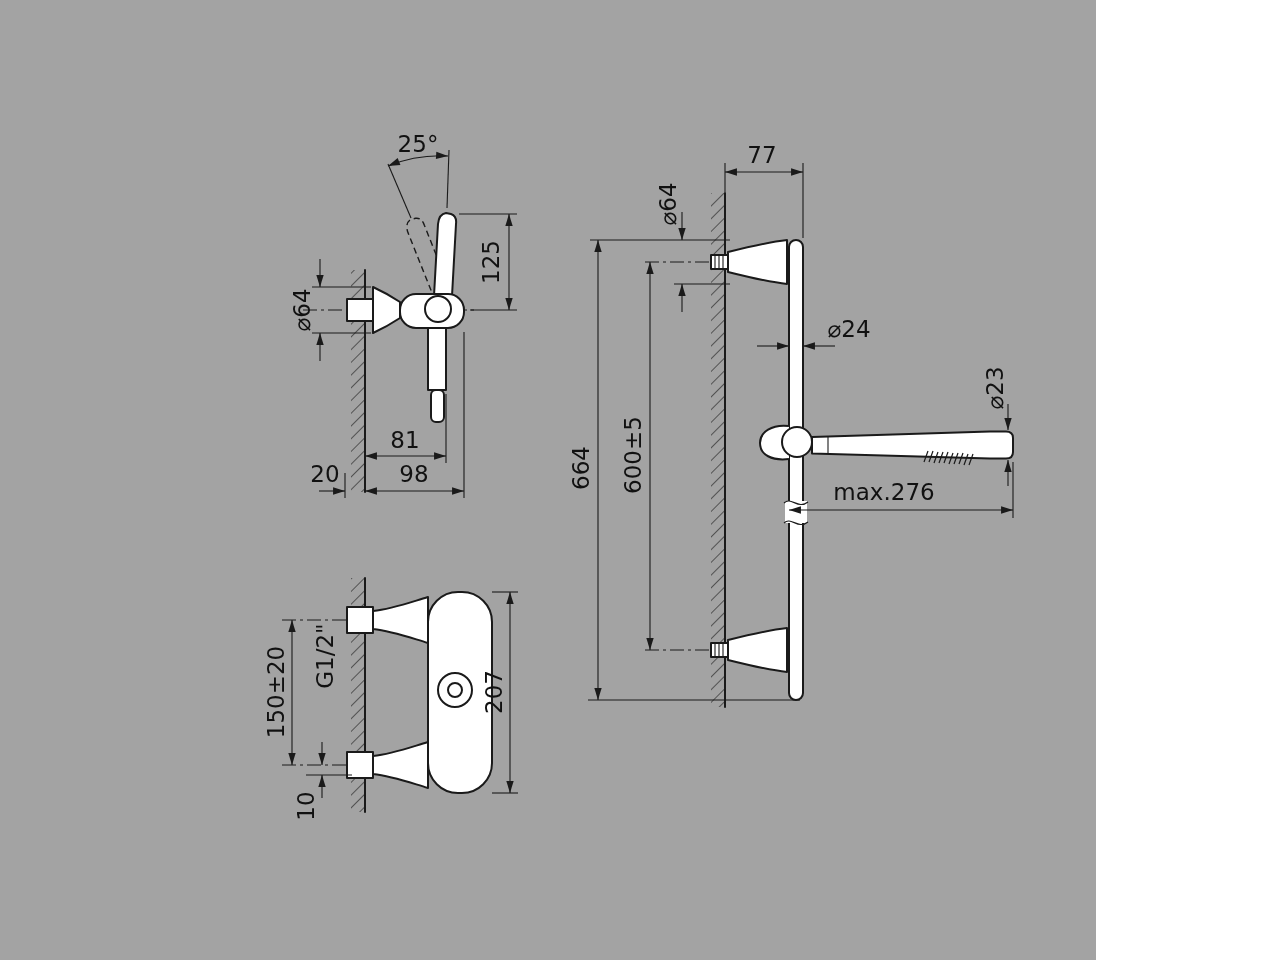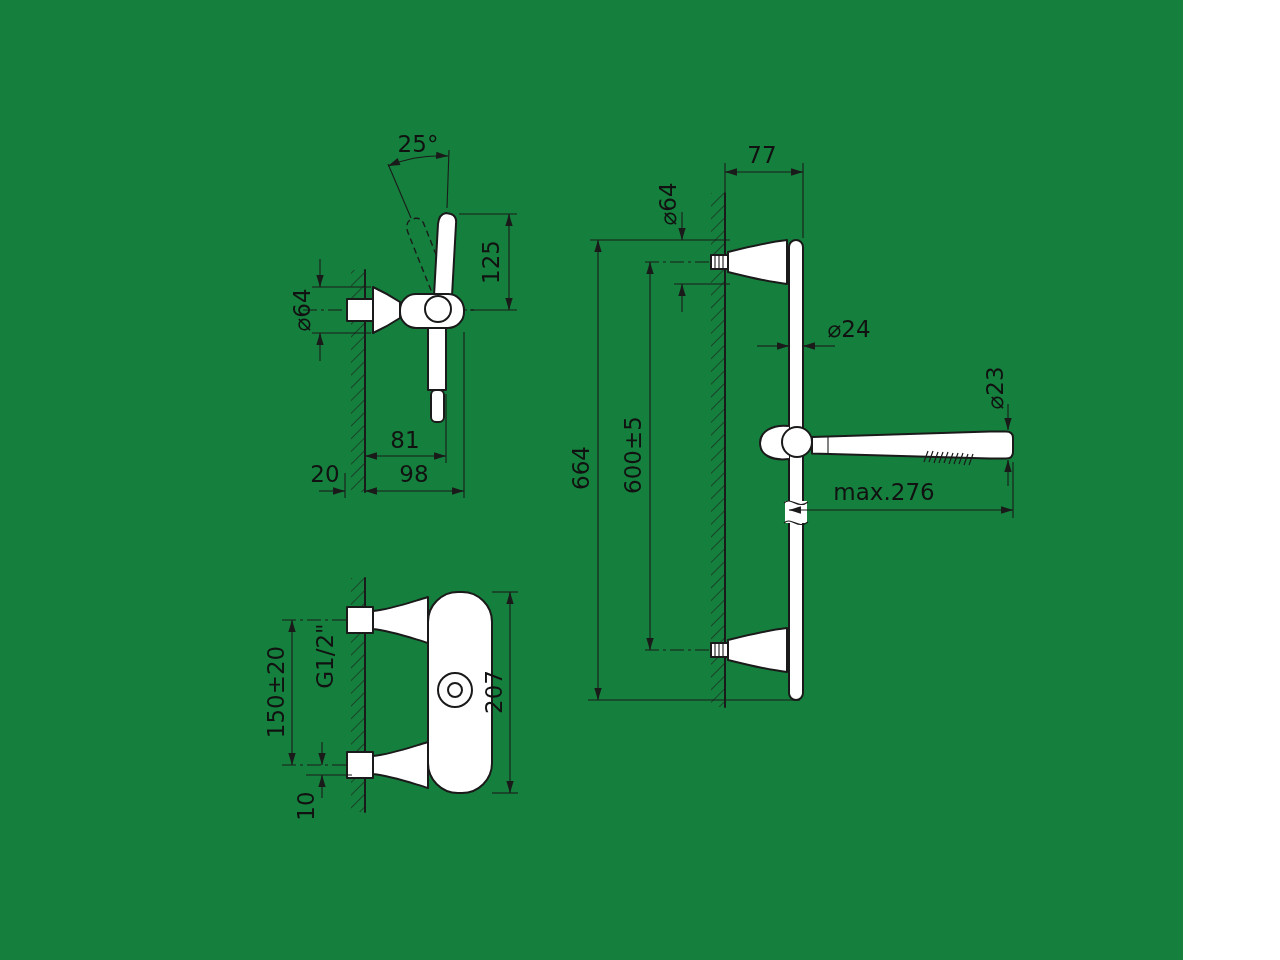--- a/index.html
+++ b/index.html
@@ -1,16 +1,16 @@
 <!DOCTYPE html>
 <html><head>
 <meta charset="utf-8">
 <style>
   html,body{margin:0;padding:0;background:#ffffff;}
-  .page{width:1183px;height:960px;background:#15803d;position:relative;overflow:hidden;}
+  .page{width:1096px;height:960px;background:#a3a3a3;position:relative;overflow:hidden;}
   svg{display:block;}
   .obj{fill:none;stroke:#1a1a1a;stroke-width:2;stroke-linejoin:round;stroke-linecap:round;}
   .objf{fill:#ffffff;stroke:#1a1a1a;stroke-width:2;stroke-linejoin:round;}
   .dim{fill:none;stroke:#1a1a1a;stroke-width:1.1;}
   .thin{fill:none;stroke:#1a1a1a;stroke-width:1.2;}
   .ghost{fill:none;stroke:#1a1a1a;stroke-width:1.4;stroke-dasharray:6 4;}
   .cl{fill:none;stroke:#1a1a1a;stroke-width:1;stroke-dasharray:14 4 3 4;}
   text{font-family:"DejaVu Sans","Liberation Sans",sans-serif;font-size:23px;fill:#111111;text-anchor:middle;}
 </style>
 </head>

